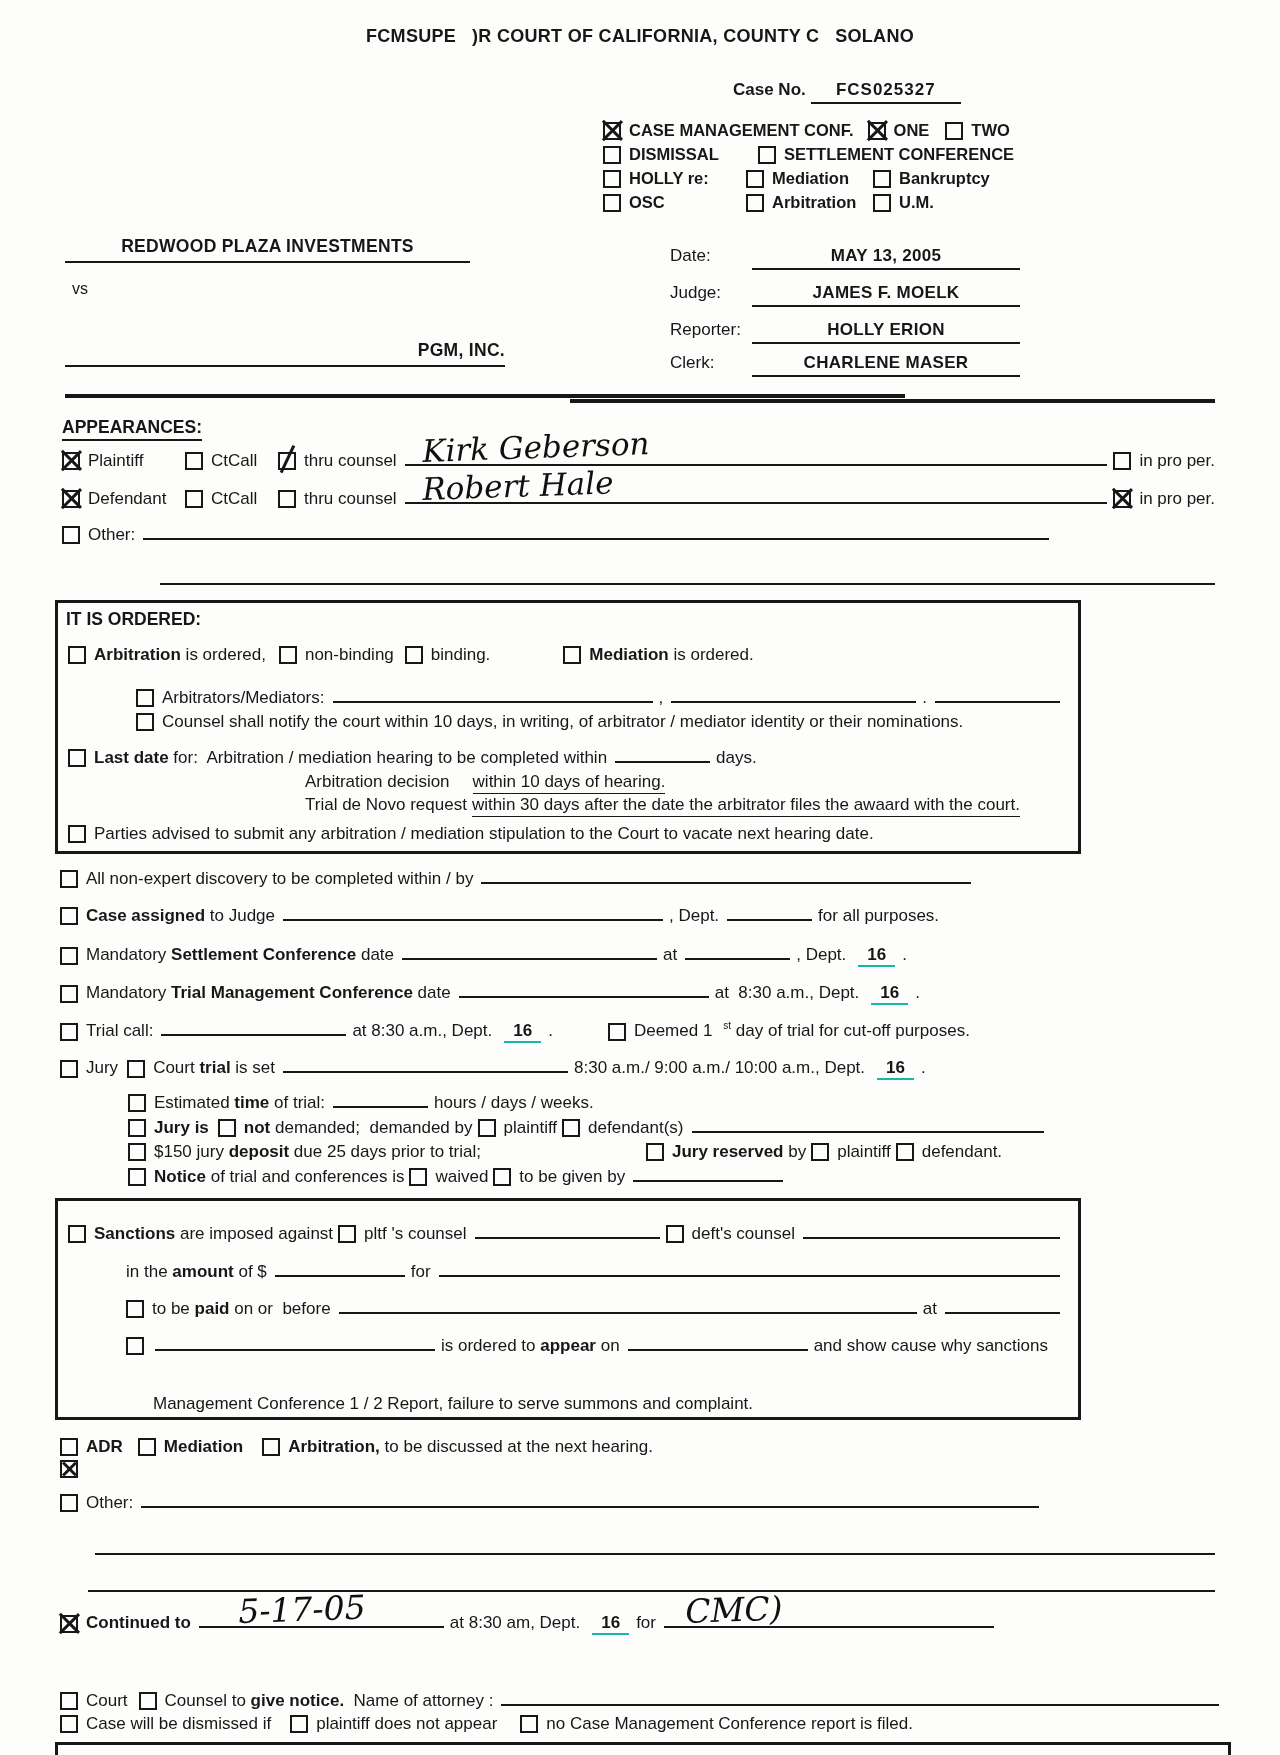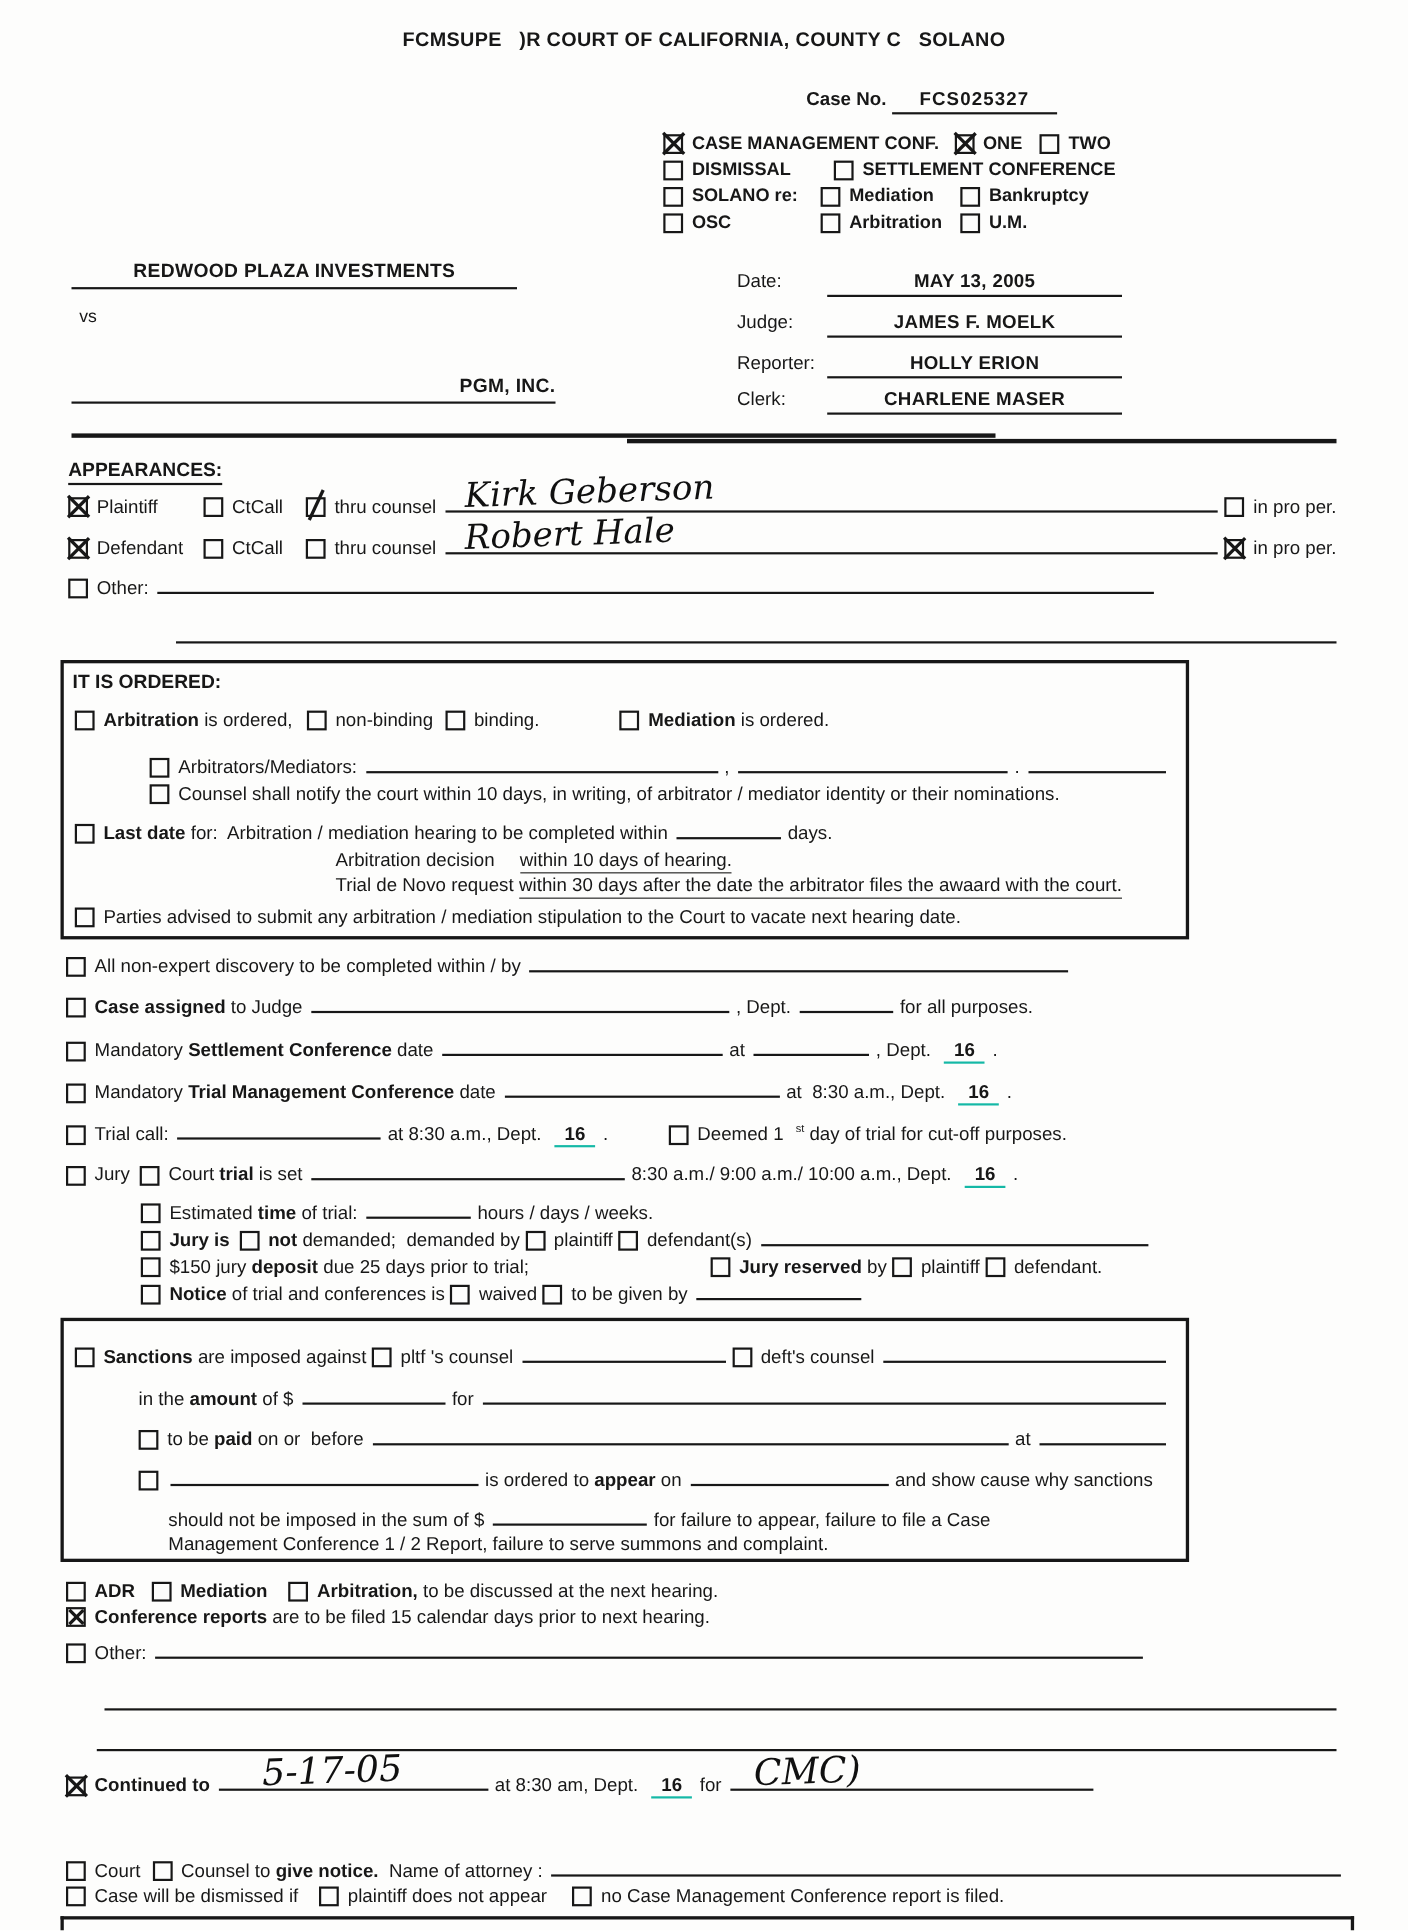--- a/index.html
+++ b/index.html
@@ -80,21 +80,21 @@
         <span>DISMISSAL</span>
       </span>
     <span class="gi">
         <span class="cb"></span>
         <span>SETTLEMENT CONFERENCE</span>
       </span>
   </div>
   <div class="grid-row" style="top:169px">
     <span class="gi" style="width:143px">
         <span class="cb"></span>
-        <span>SOLANO re:</span>
+        <span>HOLLY re:</span>
       </span>
     <span class="gi" style="width:127px">
         <span class="cb"></span>
         <span>Mediation</span>
       </span>
     <span class="gi">
         <span class="cb"></span>
         <span>Bankruptcy</span>
       </span>
   </div>
@@ -344,42 +344,36 @@
       <span>at</span>
       <span class="bl" style="width:115px"></span>
     </div>
     <div class="row" style="top:134px;left:68px">
       <span class="cb"></span>
       <span class="bl" style="width:280px"></span>
       <span class="seg"><span>is ordered to </span><b>appear</b><span> on</span></span>
       <span class="bl" style="width:180px"></span>
       <span>and show cause why sanctions</span>
     </div>
-    <div class="row" style="top:170px;left:95px">
-      <span>should not be imposed in the sum of $</span>
-      <span class="bl" style="width:140px"></span>
-      <span>for failure to appear, failure to file a Case</span>
-    </div>
     <div class="row" style="top:193px;left:95px">
       <span>Management Conference 1 / 2 Report, failure to serve summons and complaint.</span>
     </div>
   </div>
 
   <div class="row" style="top:1437px">
     <span class="cb"></span>
     <span class="b">ADR</span>
     <span class="cb" style="margin-left:10px"></span>
     <span class="b">Mediation</span>
     <span class="cb" style="margin-left:14px"></span>
     <span class="seg"><b>Arbitration,</b><span> to be discussed at the next hearing.</span></span>
   </div>
 
   <div class="row" style="top:1460px">
     <span class="cb neat checked"></span>
-    <span class="seg"><b>Conference reports</b><span> are to be filed 15 calendar days prior to next hearing.</span></span>
   </div>
 
   <div class="row" style="top:1492px;left:60px;right:235px">
     <span class="cb"></span>
     <span>Other:</span>
     <span class="bl grow"></span>
   </div>
   <div class="line" style="top:1553px;left:95px;width:1120px"></div>
   <div class="line" style="top:1590px;left:88px;width:1127px"></div>
 

